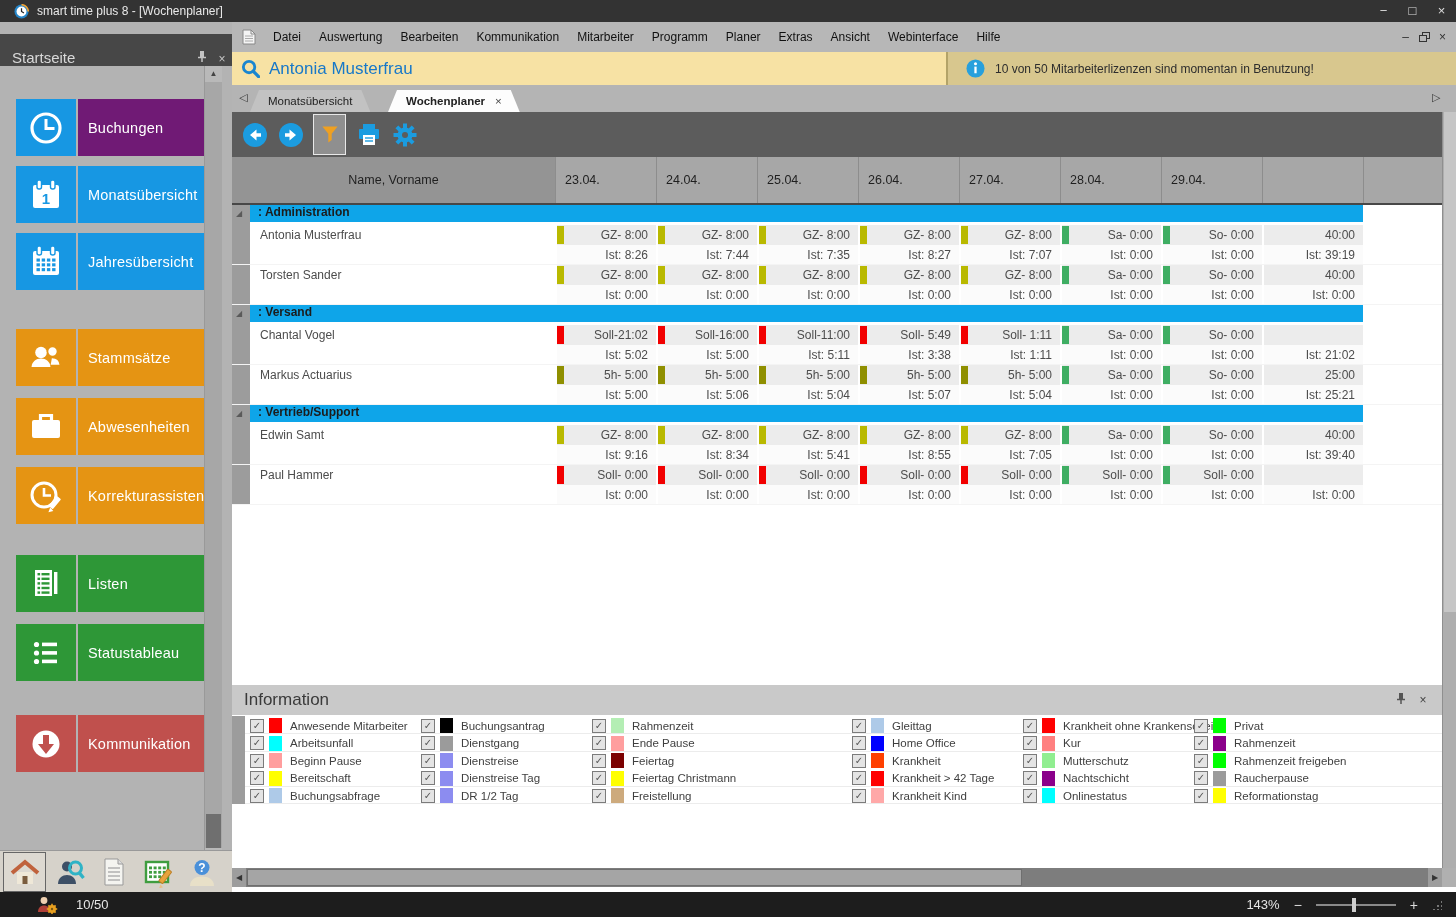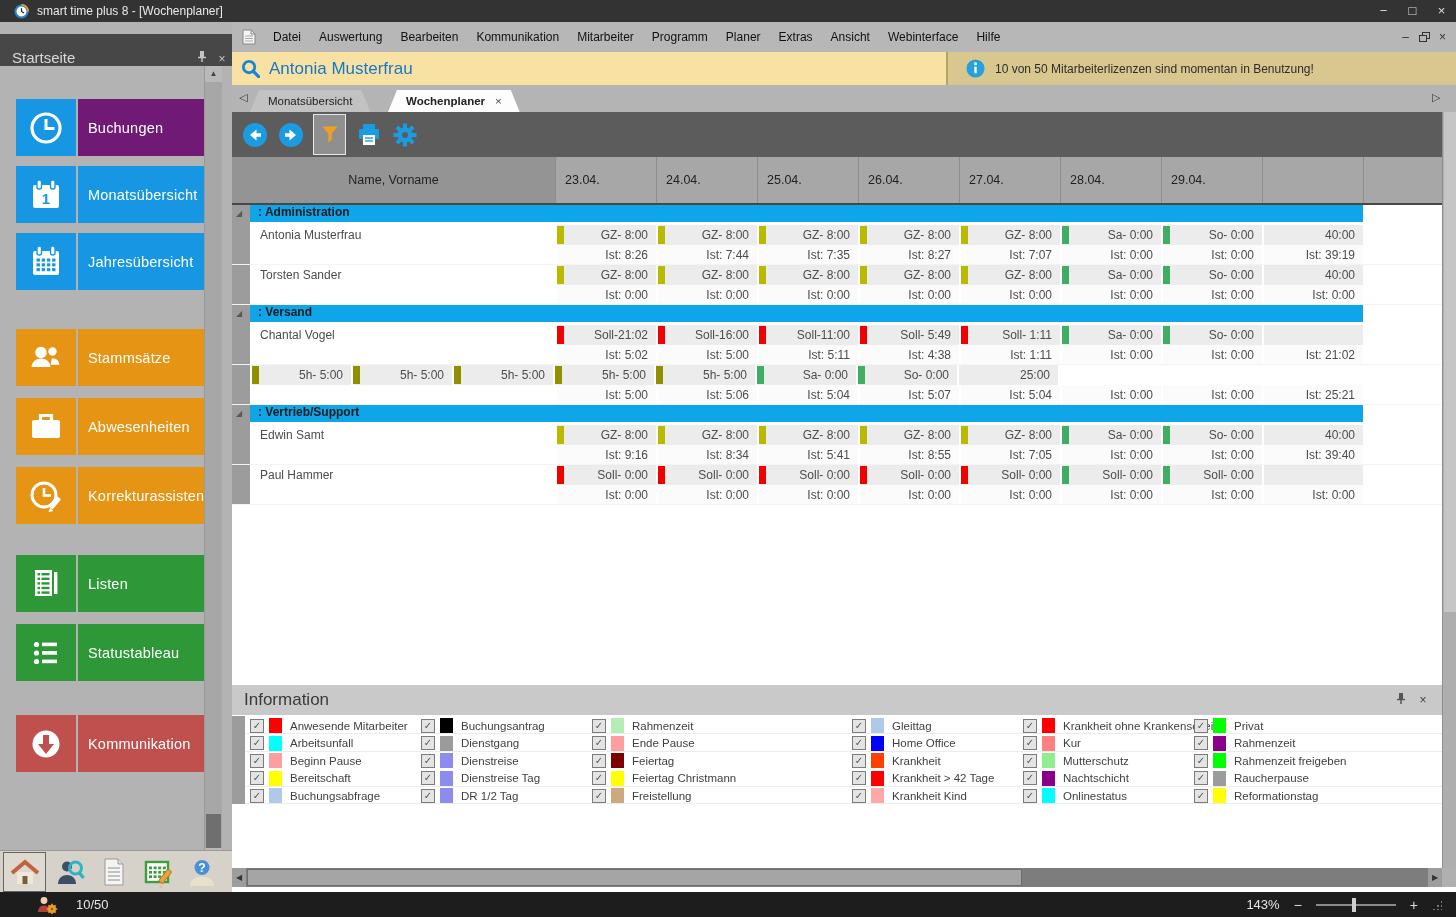--- a/index.html
+++ b/index.html
@@ -670,36 +670,37 @@
               <div class="gcell">
                 <span>Ist: 5:02</span>
               </div>
               <div class="gcell">
                 <span>Ist: 5:00</span>
               </div>
               <div class="gcell">
                 <span>Ist: 5:11</span>
               </div>
               <div class="gcell">
-                <span>Ist: 4:38</span>
+                <span>Ist: 3:38</span>
               </div>
               <div class="gcell">
                 <span>Ist: 1:11</span>
               </div>
               <div class="gcell">
                 <span>Ist: 0:00</span>
               </div>
               <div class="gcell">
                 <span>Ist: 0:00</span>
               </div>
               <div class="gcell">Ist: 21:02</div>
               <div class="g-fill"></div>
             </div>
             <div class="grow p-row">
               <div class="g-ind"></div>
+              <div class="g-name">Markus Actuarius</div>
               <div class="gcell">
                 <span class="mk" style="background: rgb(143, 143, 0);"></span>
                 <span>5h- 5:00</span>
               </div>
               <div class="gcell">
                 <span class="mk" style="background: rgb(143, 143, 0);"></span>
                 <span>5h- 5:00</span>
               </div>
               <div class="gcell">
                 <span class="mk" style="background: rgb(143, 143, 0);"></span>

